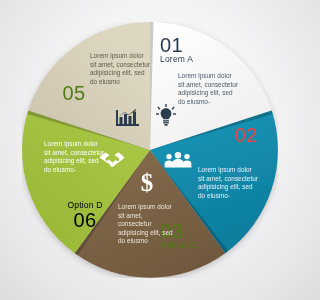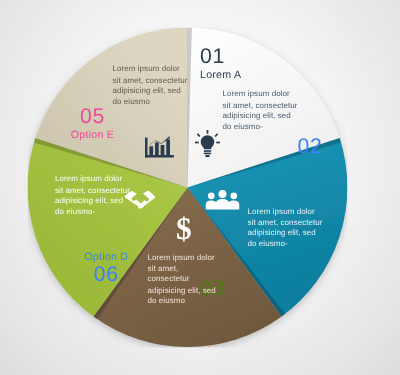--- a/index.html
+++ b/index.html
@@ -8,45 +8,45 @@
     font-family:"Liberation Sans","DejaVu Sans",sans-serif;
     background:radial-gradient(ellipse at 50% 42%, #fdfdfd 0%, #f4f4f5 48%, #e6e6e8 82%, #dcdcde 100%);
   }
   .stage{position:relative;width:300px;height:300px;}
 
   .pie-wrap{position:absolute;left:22px;top:22px;width:256px;height:256px;}
   .pie-wrap svg{display:block;width:256px;height:256px;}
 
   .labels{position:absolute;left:0;top:0;width:300px;height:300px;pointer-events:none;}
   .lbl{position:absolute;}
-  .num{font-size:17px;line-height:18px;font-weight:400;letter-spacing:.5px;}
+  .num{font-size:20px;line-height:18px;font-weight:400;letter-spacing:.5px;}
   .opt{font-size:8.5px;line-height:11px;font-weight:400;letter-spacing:.2px;}
   .body-txt{position:absolute;font-size:6.4px;line-height:8.6px;letter-spacing:.05px;}
 
   
   .l01{left:160px;top:36px;color:#2b3c4e;text-align:left;}
   .t01{left:178px;top:72px;width:62px;color:#4a5a68;text-align:left;}
 
   
-  .l02{left:202px;top:108px;color:#3b82f6;text-align:right;width:56px;}
+  .l02{left:202px;top:126px;color:#ef4444;text-align:right;width:56px;}
   .t02{left:198px;top:166px;width:60px;color:#e8f4f8;text-align:left;}
 
   
   .l03{left:160px;top:222px;color:#4d7c0f;text-align:left;width:62px;}
   .t03{left:118px;top:203px;width:58px;color:#efe7dc;text-align:left;}
 
   
-  .l04{left:54px;top:200px;color:#3b82f6;text-align:center;width:62px;}
+  .l04{left:54px;top:200px;color:#000000;text-align:center;width:62px;}
   .t04{left:44px;top:140px;width:62px;color:#ffffff;text-align:left;}
 
   
   .l05{left:46px;top:84px;color:#2b3c4e;text-align:center;width:56px;}
   .t05{left:90px;top:52px;width:62px;color:#5b5a50;text-align:left;}
 
-  .num.dark,.opt.dark{color:#ec4899;}
+  .num.dark,.opt.dark{color:#4d7c0f;}
 
   .icon{position:absolute;}
   .icon svg{display:block;}
 </style>
 </head>
 <body>
 
 <div class="stage">
 
   <div class="pie-wrap">
@@ -130,20 +130,21 @@
           <circle cx="23" cy="4.6" r="2.7"></circle>
           <path d="M18.6 15.5v-4c0-1.9 1.9-3.1 4.4-3.1s4.4 1.2 4.4 3.1v4z"></path>
           <circle cx="14" cy="3.2" r="3.2"></circle>
           <path d="M8.6 15.5v-4.6c0-2.3 2.3-3.8 5.4-3.8s5.4 1.5 5.4 3.8v4.6z"></path>
         </g>
       </svg>
     </div>
 
     <div class="lbl l03">
       <div class="num">03</div>
+      <div class="opt">Option C</div>
     </div>
     <div class="body-txt t03">Lorem ipsum dolor sit amet, consectetur adipisicing elit, sed do eiusmo</div>
     <div class="icon" style="left:137px;top:170px;">
       <svg width="20" height="26" viewBox="0 0 20 26">
         <text x="10" y="21" text-anchor="middle" fill="#ffffff" font-family="Liberation Serif, serif" font-size="25" font-weight="bold">$</text>
       </svg>
     </div>
 
     <div class="lbl l04">
       <div class="opt">Option D</div>
@@ -154,21 +155,20 @@
       <svg width="26" height="18" viewBox="0 0 26 18">
         <g fill="#ffffff">
           <path d="M1 6.6 5.4 3.2c.6-.4 1.3-.5 1.9-.1l3.2 1.9-3.5 3c-.7.6-.7 1.6-.1 2.2.5.5 1.3.6 1.9.2l1.1-.8 5.3 4.6c.6.5.6 1.4.1 1.9-.5.5-1.3.6-1.8.2L1.3 8.1A1 1 0 0 1 1 6.6z"></path>
           <path d="M25 6.9 20.4 3c-.6-.5-1.4-.5-2-.1l-3 1.8 4.1 3.4c.8.7.9 1.8.2 2.5-.6.6-1.5.7-2.2.2l-1-.7-4.6 4.1c-.7.6-.7 1.6-.1 2.2.6.6 1.5.6 2.1.1l10.9-8.1c.5-.4.6-1.1.2-1.5z"></path>
         </g>
       </svg>
     </div>
 
     <div class="lbl l05">
       <div class="num dark">05</div>
-      <div class="opt dark">Option E</div>
     </div>
     <div class="body-txt t05">Lorem ipsum dolor sit amet, consectetur adipisicing elit, sed do eiusmo</div>
     <div class="icon" style="left:116px;top:108px;">
       <svg width="24" height="20" viewBox="0 0 24 20">
         <g fill="#2b3c4e">
           <rect x="0" y="2" width="2" height="16"></rect>
           <rect x="0" y="16" width="23" height="2"></rect>
           <rect x="3.5" y="9" width="3" height="7"></rect>
           <rect x="8" y="6" width="3" height="10"></rect>
           <rect x="12.5" y="8" width="3" height="8"></rect>

